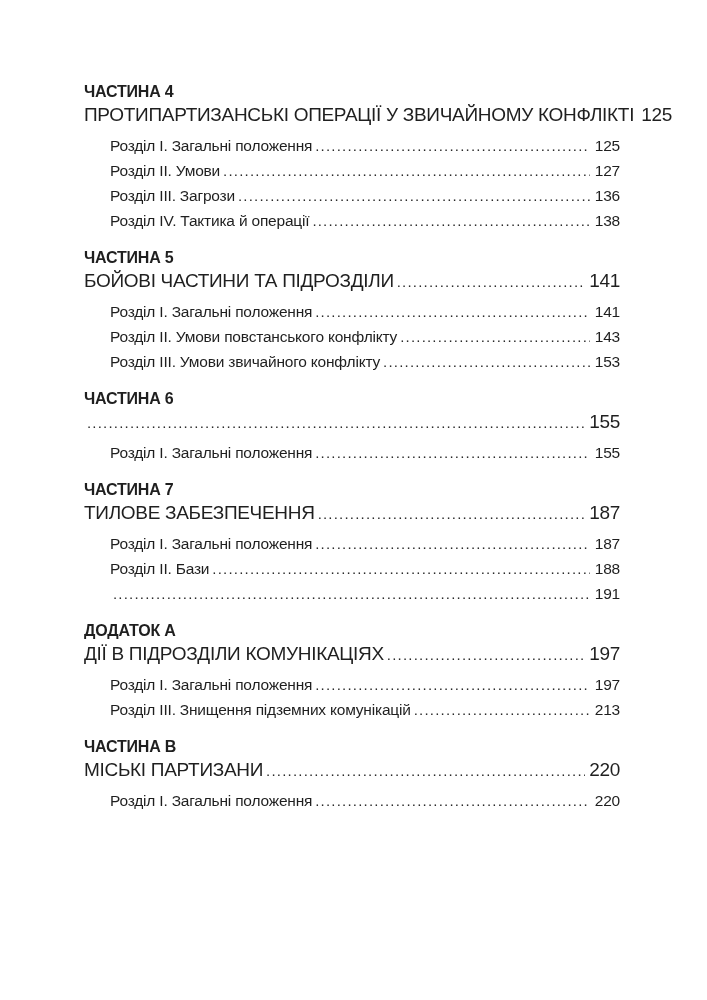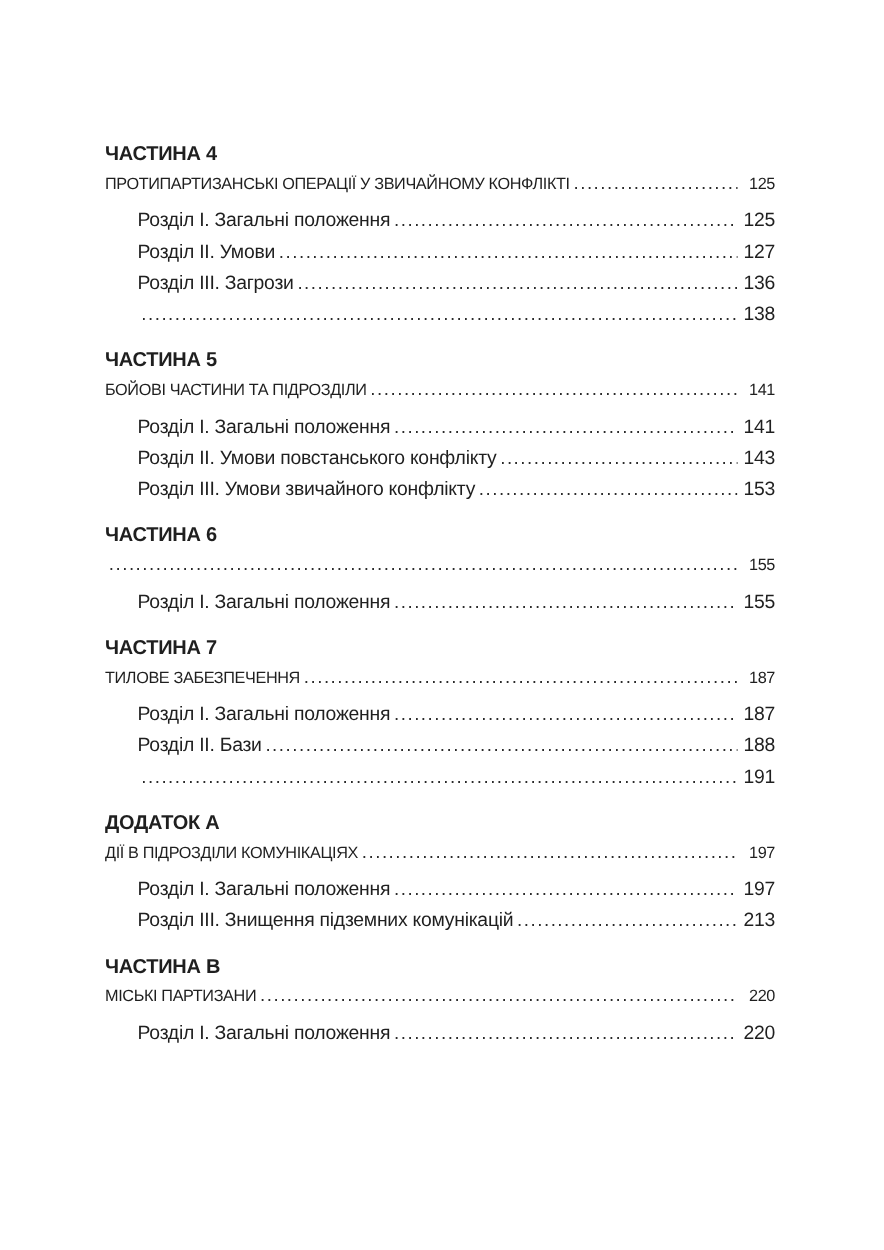--- a/index.html
+++ b/index.html
@@ -13,40 +13,40 @@
     height: 1000px;
     overflow: hidden;
     font-family: "Liberation Sans", "DejaVu Sans", sans-serif;
     color: #1f1f1f;
     -webkit-font-smoothing: antialiased;
   }
   .toc-page {
     box-sizing: border-box;
     width: 707px;
     height: 1000px;
-    padding: 112px 87px 0 84px;
+    padding: 80px 87px 0 84px;
     background: #ffffff;
   }
   .toc-section {
     margin: 0 0 13px 0;
   }
   .part-heading {
     font-size: 16px;
     font-weight: 700;
     line-height: 23px;
     letter-spacing: -0.2px;
     margin: 0;
   }
   .row {
     display: flex;
     align-items: baseline;
     white-space: nowrap;
   }
   .title-row {
-    font-size: 13px;
+    font-size: 19px;
     line-height: 23px;
     letter-spacing: -0.3px;
   }
   .entries {
     margin-top: 6px;
     padding-left: 26px;
   }
   .entry-row {
     font-size: 15.5px;
     line-height: 25px;
@@ -97,20 +97,21 @@
     <span class="pagenum">127</span>
   </div>
 
   <div class="row entry-row">
     <span class="label">Розділ III. Загрози</span>
     <span class="leader"></span>
     <span class="pagenum">136</span>
   </div>
 
   <div class="row entry-row">
+    <span class="label">Розділ IV. Тактика й операції</span>
     <span class="leader"></span>
     <span class="pagenum">138</span>
   </div>
 </div>
   </section>
 
   <section class="toc-section">
     <h2 class="part-heading">ЧАСТИНА 5</h2>
     <div class="row title-row">
       <span class="label">БОЙОВІ ЧАСТИНИ ТА ПІДРОЗДІЛИ</span>

